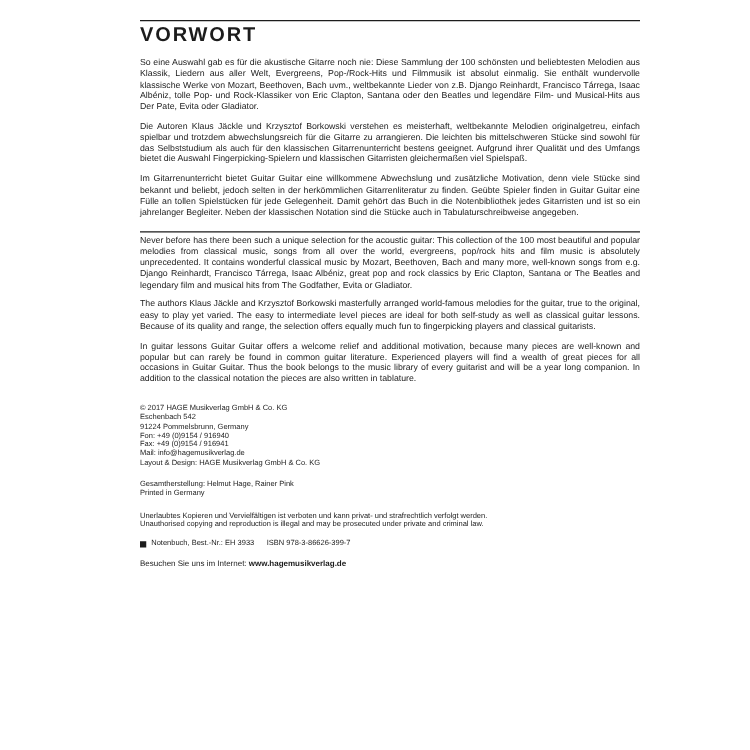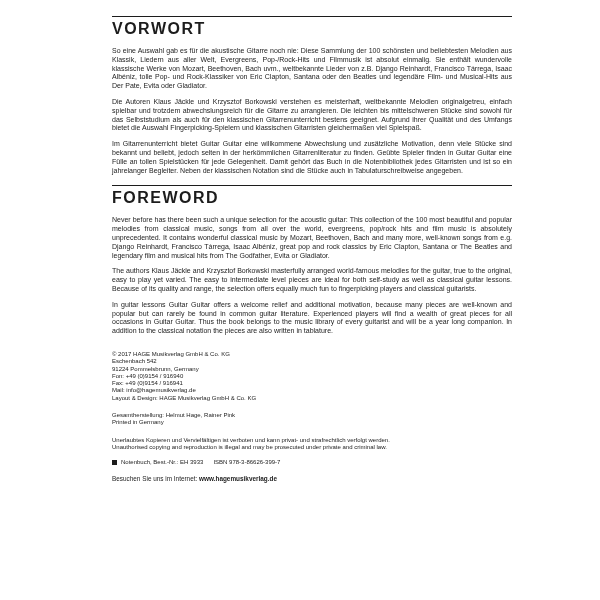--- a/index.html
+++ b/index.html
@@ -75,21 +75,20 @@
       <h1 class="section-heading">VORWORT</h1>
       <div class="body-text">
         <p>So eine Auswahl gab es für die akustische Gitarre noch nie: Diese Sammlung der 100 schönsten und beliebtesten Melodien aus Klassik, Liedern aus aller Welt, Evergreens, Pop-/Rock-Hits und Filmmusik ist absolut einmalig. Sie enthält wundervolle klassische Werke von Mozart, Beethoven, Bach uvm., weltbekannte Lieder von z.B. Django Reinhardt, Francisco Tárrega, Isaac Albéniz, tolle Pop- und Rock-Klassiker von Eric Clapton, Santana oder den Beatles und legendäre Film- und Musical-Hits aus Der Pate, Evita oder Gladiator.</p>
         <p>Die Autoren Klaus Jäckle und Krzysztof Borkowski verstehen es meisterhaft, weltbekannte Melodien originalgetreu, einfach spielbar und trotzdem abwechslungsreich für die Gitarre zu arrangieren. Die leichten bis mittelschweren Stücke sind sowohl für das Selbststudium als auch für den klassischen Gitarrenunterricht bestens geeignet. Aufgrund ihrer Qualität und des Umfangs bietet die Auswahl Fingerpicking-Spielern und klassischen Gitarristen gleichermaßen viel Spielspaß.</p>
         <p>Im Gitarrenunterricht bietet Guitar Guitar eine willkommene Abwechslung und zusätzliche Motivation, denn viele Stücke sind bekannt und beliebt, jedoch selten in der herkömmlichen Gitarrenliteratur zu finden. Geübte Spieler finden in Guitar Guitar eine Fülle an tollen Spielstücken für jede Gelegenheit. Damit gehört das Buch in die Notenbibliothek jedes Gitarristen und ist so ein jahrelanger Begleiter. Neben der klassischen Notation sind die Stücke auch in Tabulaturschreibweise angegeben.</p>
       </div>
     </div>
 
     <div class="section section-foreword">
       <div class="section-rule"></div>
-      <h1 class="section-heading">FOREWORD</h1>
       <div class="body-text">
         <p>Never before has there been such a unique selection for the acoustic guitar: This collection of the 100 most beautiful and popular melodies from classical music, songs from all over the world, evergreens, pop/rock hits and film music is absolutely unprecedented. It contains wonderful classical music by Mozart, Beethoven, Bach and many more, well-known songs from e.g. Django Reinhardt, Francisco Tárrega, Isaac Albéniz, great pop and rock classics by Eric Clapton, Santana or The Beatles and legendary film and musical hits from The Godfather, Evita or Gladiator.</p>
         <p>The authors Klaus Jäckle and Krzysztof Borkowski masterfully arranged world-famous melodies for the guitar, true to the original, easy to play yet varied. The easy to intermediate level pieces are ideal for both self-study as well as classical guitar lessons. Because of its quality and range, the selection offers equally much fun to fingerpicking players and classical guitarists.</p>
         <p>In guitar lessons Guitar Guitar offers a welcome relief and additional motivation, because many pieces are well-known and popular but can rarely be found in common guitar literature. Experienced players will find a wealth of great pieces for all occasions in Guitar Guitar. Thus the book belongs to the music library of every guitarist and will be a year long companion. In addition to the classical notation the pieces are also written in tablature.</p>
       </div>
     </div>
 
     <div class="imprint">
 
       <div class="imprint-block block-publisher">

